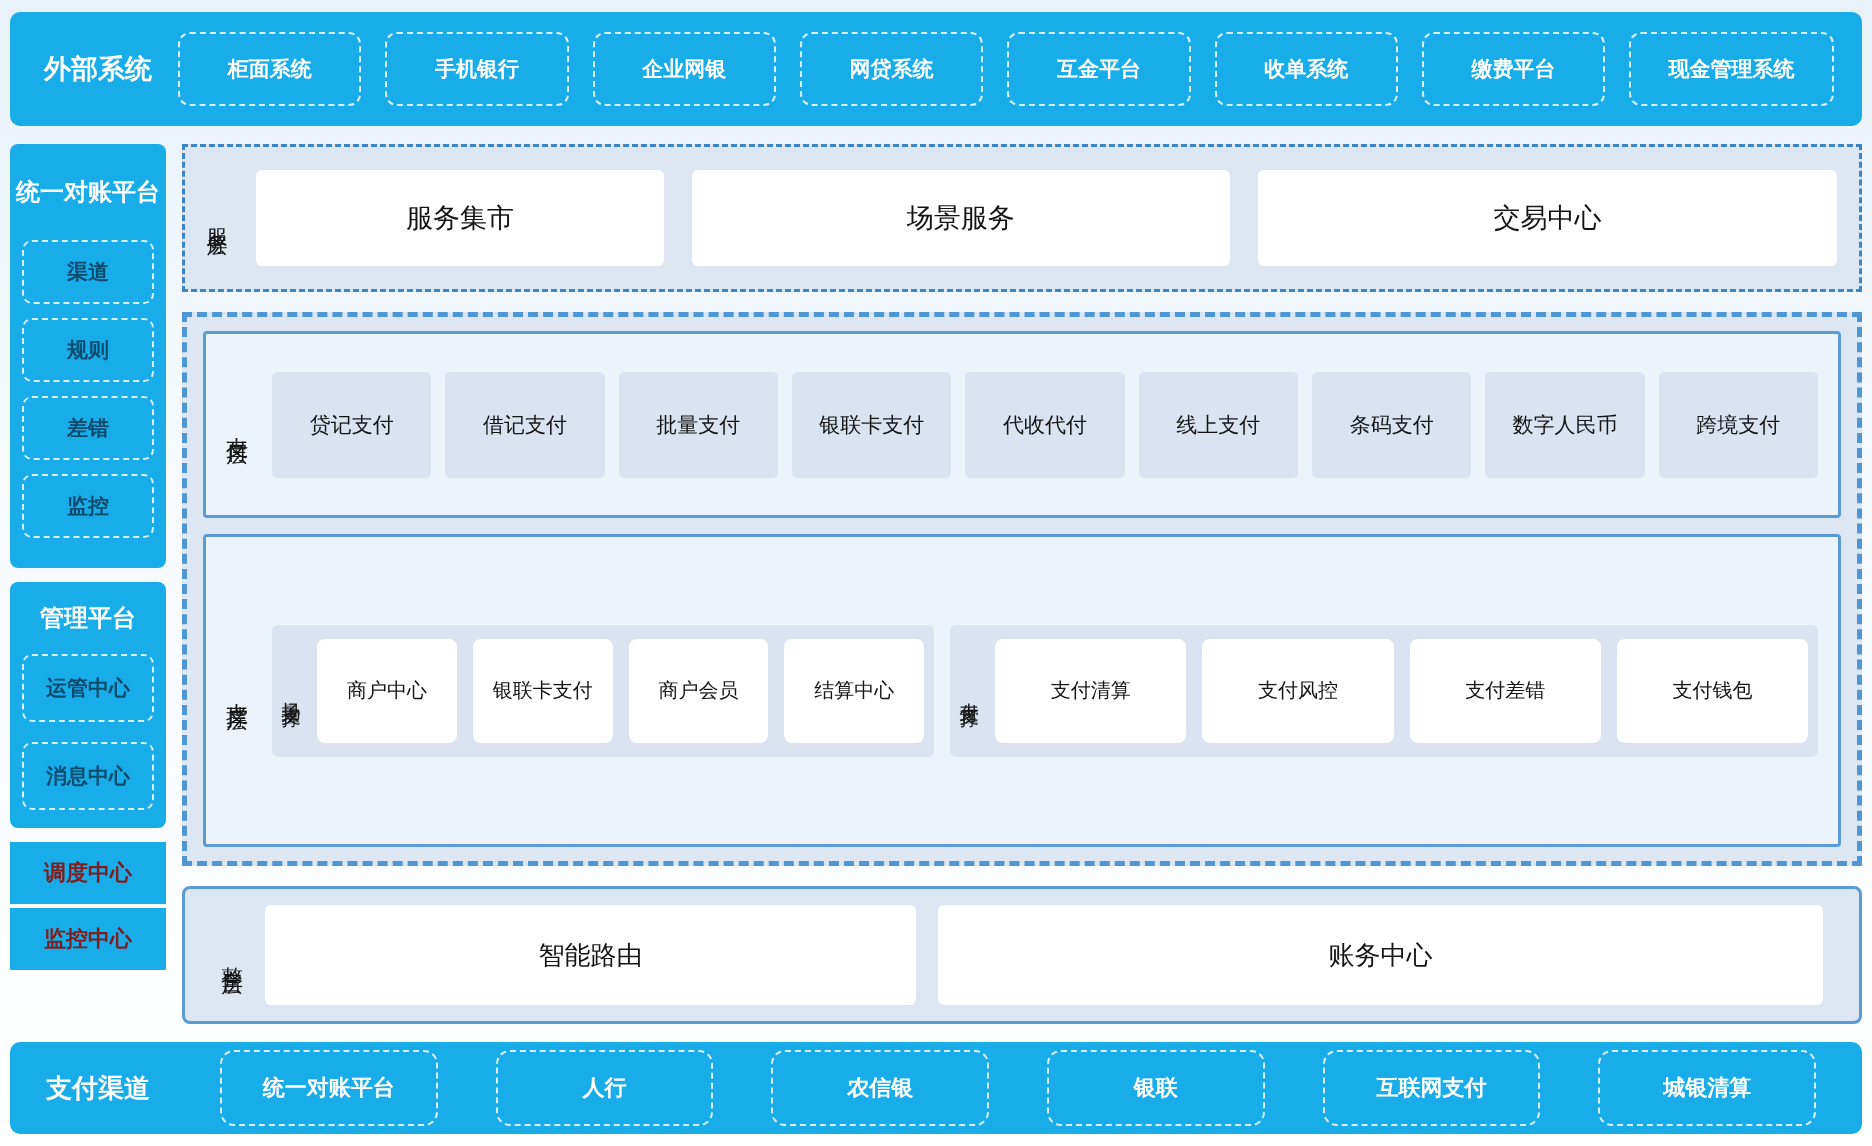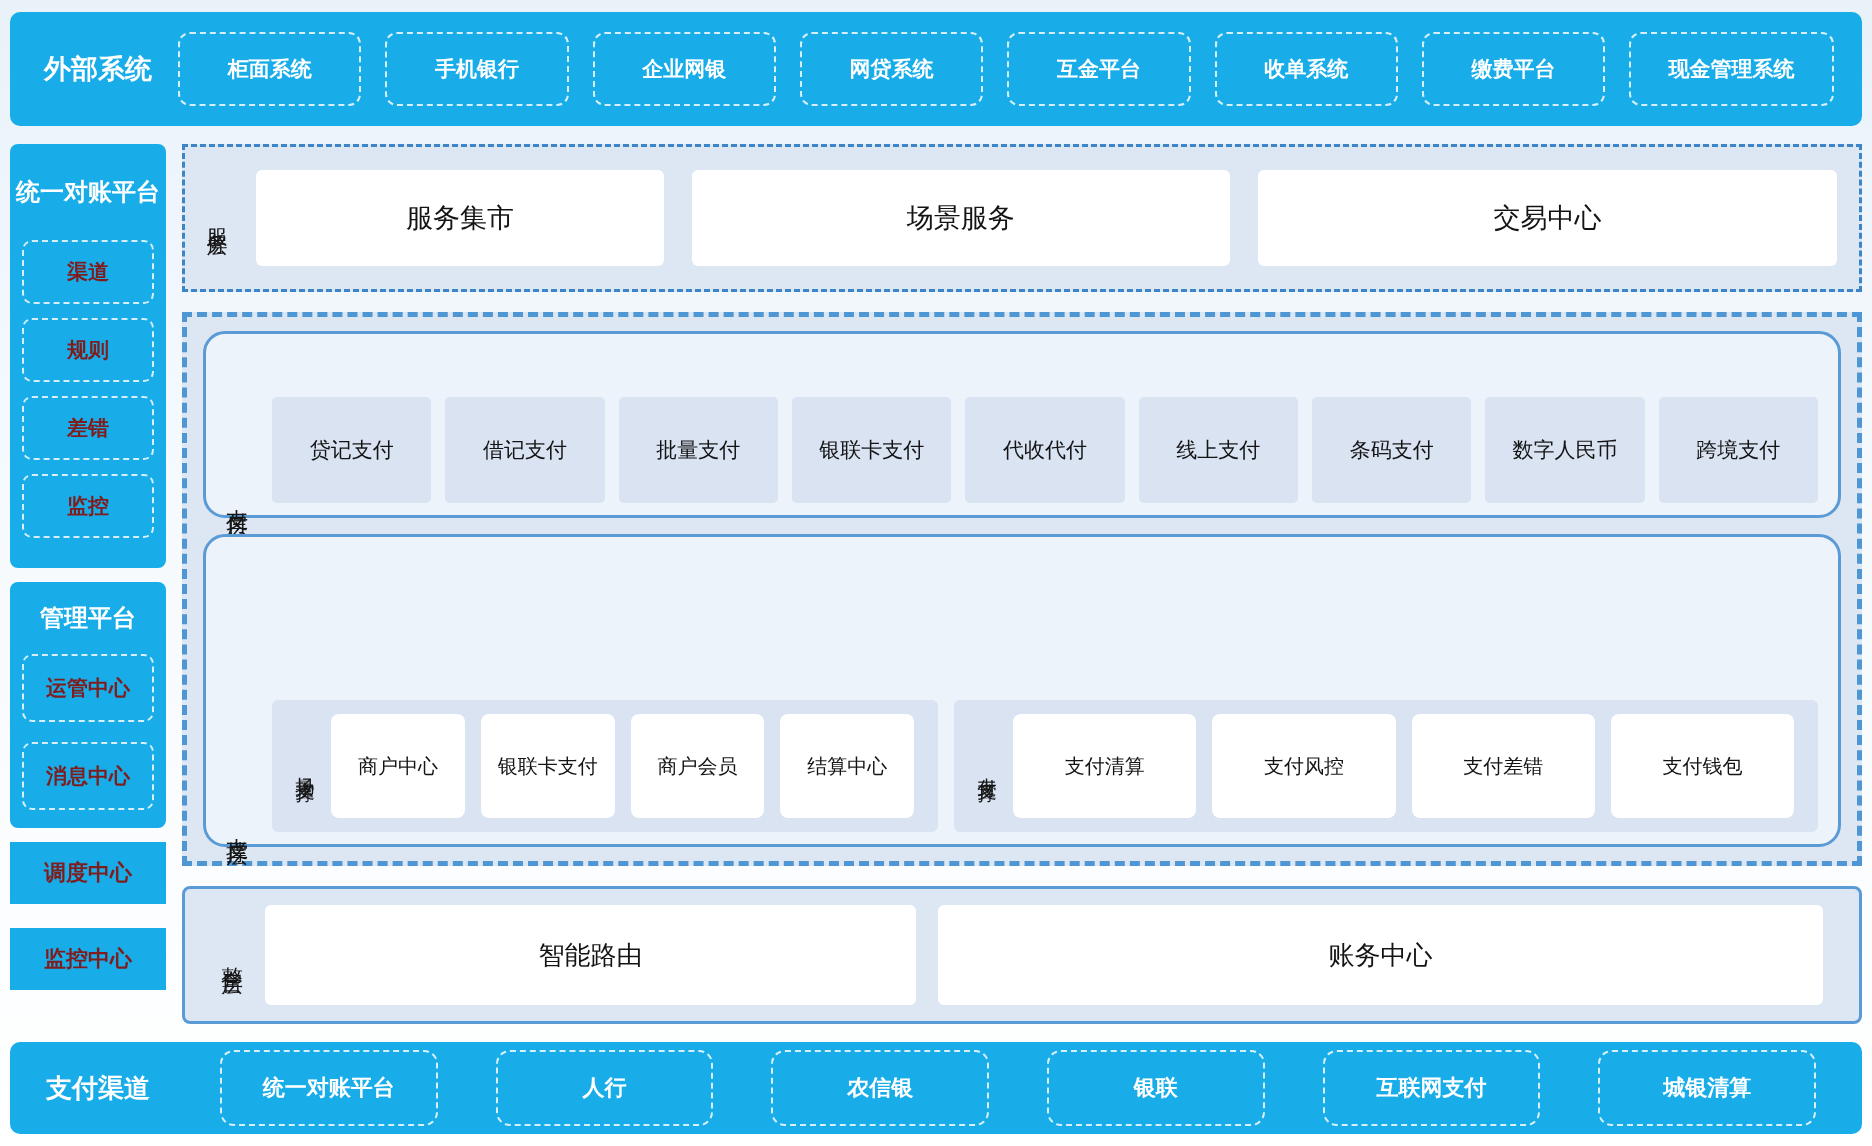--- a/index.html
+++ b/index.html
@@ -23,46 +23,46 @@
   .topbar .dash-item.wide{flex:1.12;}
 
   .middle{flex:1;display:flex;gap:16px;margin-top:18px;min-height:0;}
 
   
   .leftcol{width:156px;flex:none;display:flex;flex-direction:column;}
   .side-box{background:#18ADE9;border-radius:8px;display:flex;flex-direction:column;color:#fff;}
   .side-title{display:flex;align-items:center;justify-content:center;font-size:24px;font-weight:bold;color:#fff;}
   .side-items{display:flex;flex-direction:column;gap:14px;padding:0 12px 18px;}
   .side-item{height:60px;border:2px dashed rgba(255,255,255,.82);border-radius:10px;
-    display:flex;align-items:center;justify-content:center;font-size:21px;font-weight:600;color:#7f1d1d;}
+    display:flex;align-items:center;justify-content:center;font-size:21px;font-weight:600;color:#0c4a6e;}
   .solid-item{background:#18ADE9;height:62px;display:flex;align-items:center;justify-content:center;
     color:#7f1d1d;font-size:22px;font-weight:600;}
 
   
   .rightcol{flex:1;display:flex;flex-direction:column;min-width:0;}
   .v-label{writing-mode:vertical-rl;text-orientation:upright;letter-spacing:4px;color:#161616;
     font-size:21px;line-height:1;flex:none;}
   .panel-dashdot{height:148px;box-sizing:border-box;border:3px dashed #3c86c8;background:#dce7f3;
     padding:14px 22px;display:flex;align-items:center;gap:28px;flex:none;}
   .white-box{background:#ffffff;border-radius:6px;display:flex;align-items:center;justify-content:center;
     color:#141414;font-size:27px;height:96px;}
 
   .panel-dashed{flex:1;margin-top:20px;box-sizing:border-box;border:5px dashed #4e96d4;background:#dce7f3;
     padding:14px 16px;display:flex;flex-direction:column;gap:16px;min-height:0;}
-  .layer-box{box-sizing:border-box;border:3px solid #5b9bd5;border-radius:22px;background:#edf3fa;
-    padding:12px 20px;display:flex;align-items:flex-end;gap:24px;min-height:0;}
+  .layer-box{box-sizing:border-box;border:3px solid #5b9bd5;border-radius:4px;background:#edf3fa;
+    padding:12px 20px;display:flex;align-items:center;gap:24px;min-height:0;}
   .layer-box .v-label{font-size:22px;}
   .pay-layer{flex:1;}
   .sup-layer{flex:1.8;}
   .lite-item{background:#d9e3f2;border-radius:5px;flex:1;height:106px;display:flex;align-items:center;
     justify-content:center;color:#141414;font-size:21px;text-align:center;}
   .pay-items{flex:1;display:flex;gap:14px;align-items:center;}
 
   .sup-groups{flex:1;display:flex;gap:16px;align-items:stretch;}
-  .group-box{background:#d9e3f2;border-radius:6px;padding:14px 24px;display:flex;align-items:center;gap:16px;}
+  .group-box{background:#d9e3f2;border-radius:6px;padding:14px 10px;display:flex;align-items:center;gap:16px;}
   .group-box .v-label{font-size:19px;letter-spacing:2px;}
   .group1{flex:1;}
   .group2{flex:1.32;}
   .group-items{flex:1;display:flex;gap:16px;}
   .group-items .gw-item{background:#ffffff;border-radius:8px;flex:1;height:104px;display:flex;
     align-items:center;justify-content:center;color:#141414;font-size:20px;align-self:center;}
 
   .panel-integration{height:138px;margin-top:20px;box-sizing:border-box;border:3px solid #5b9bd5;border-radius:8px;
     background:#dce7f3;padding:14px 36px;display:flex;align-items:center;gap:22px;flex:none;}
   .panel-integration .v-label{font-size:22px;}
@@ -110,21 +110,21 @@
 
       <div class="side-box" style="height:246px;margin-top:14px;">
         <div class="side-title" style="height:74px;">管理平台</div>
         <div class="side-items" style="gap:20px;">
           <div class="side-item" style="height:64px;">运管中心</div>
           <div class="side-item" style="height:64px;">消息中心</div>
         </div>
       </div>
 
       <div class="solid-item" style="margin-top:14px;">调度中心</div>
-      <div class="solid-item" style="margin-top:24px;">监控中心</div>
+      <div class="solid-item" style="margin-top:4px;">监控中心</div>
     </div>
 
     <div class="rightcol">
 
       <div class="panel-dashdot">
         <div class="v-label">服务层</div>
         <div class="white-box" style="flex:1;">服务集市</div>
         <div class="white-box" style="flex:1.32;">场景服务</div>
         <div class="white-box" style="flex:1.42;">交易中心</div>
       </div>

